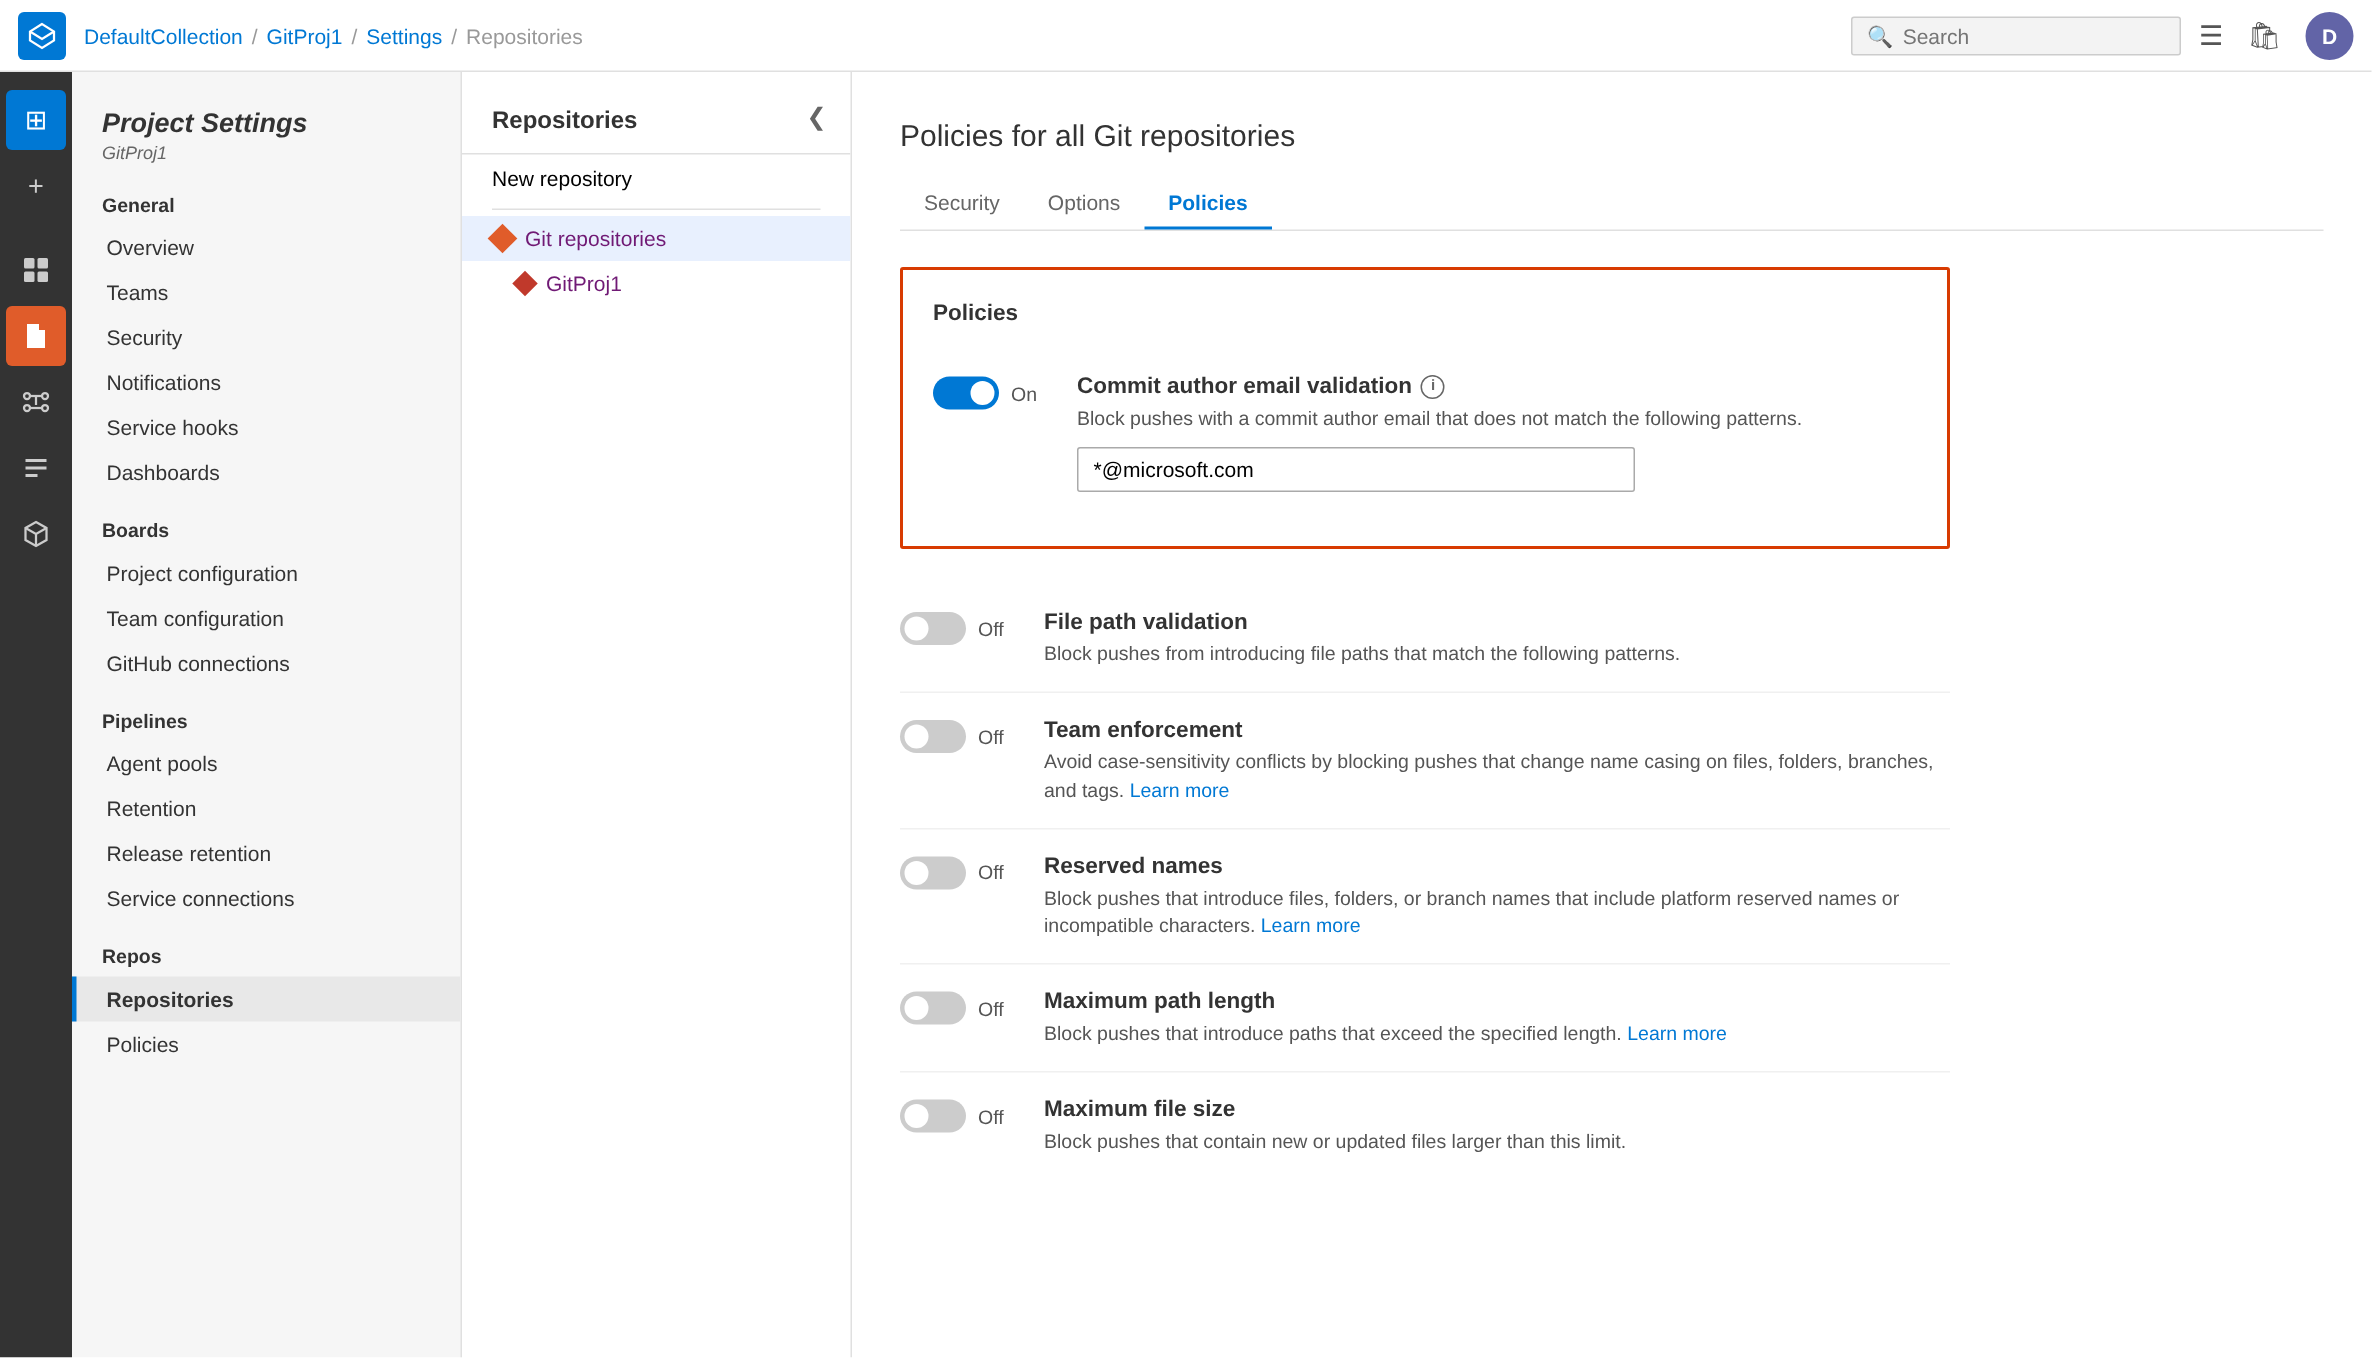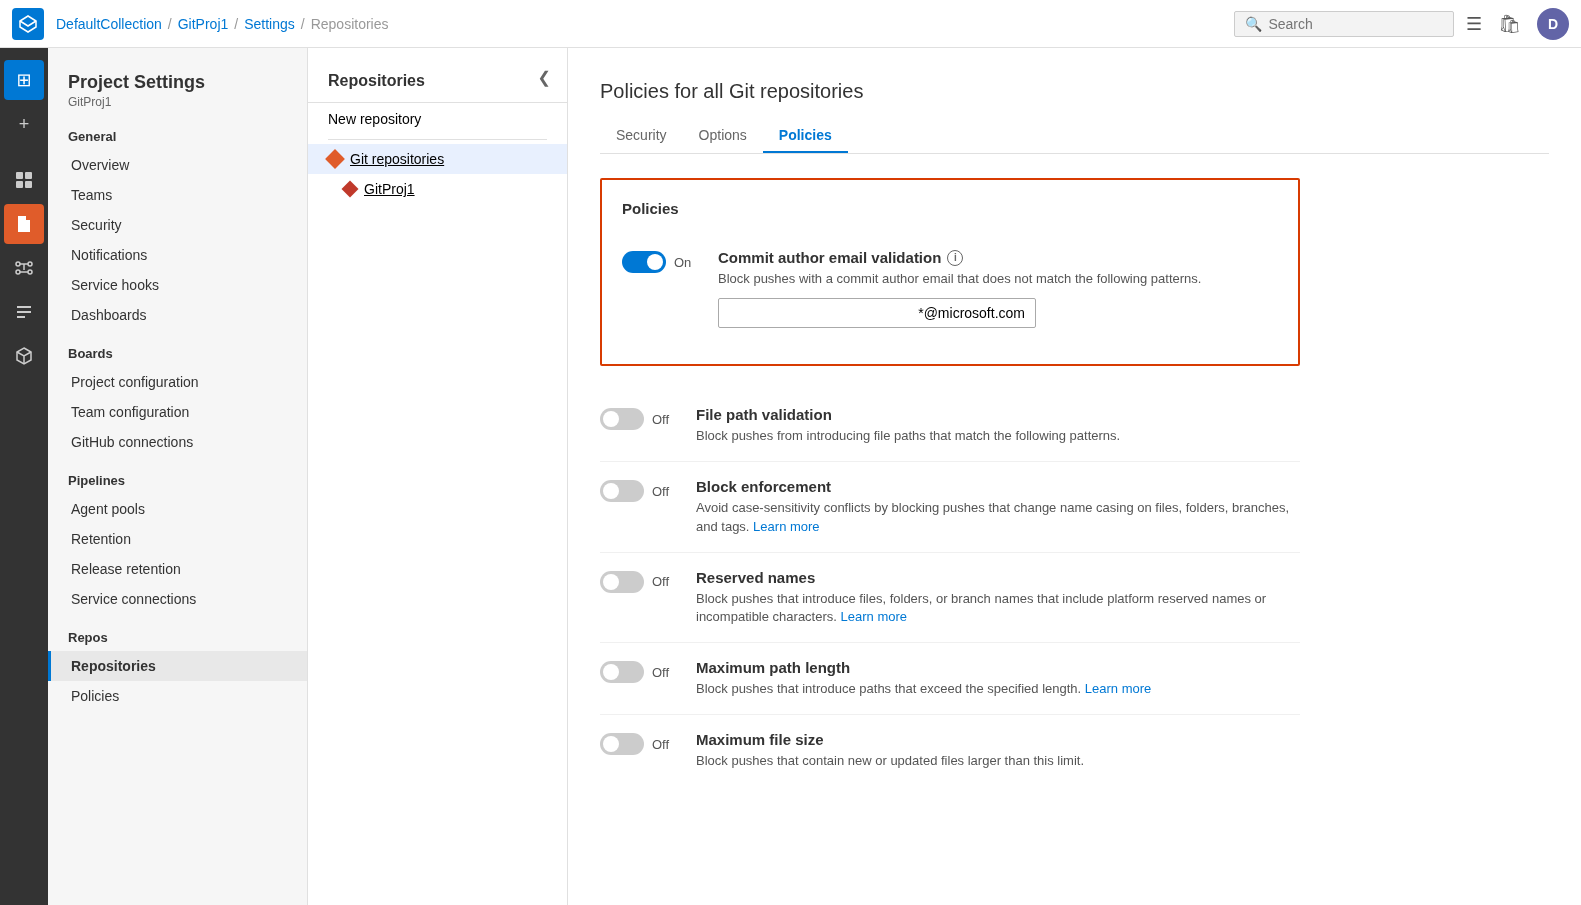--- a/index.html
+++ b/index.html
@@ -26,35 +26,35 @@
       width: 48px; min-height: 100%; background: #333; display: flex; flex-direction: column; align-items: center; padding-top: 60px; gap: 4px; flex-shrink: 0;
     }
     .rail-item { width: 40px; height: 40px; display: flex; align-items: center; justify-content: center; border-radius: 4px; cursor: pointer; color: #ccc; font-size: 18px; }
     .rail-item.active { background: #e05c2a; color: #fff; }
     .rail-item.blue { background: #0078d4; color: #fff; }
 
     
     .sidebar {
       width: 260px; min-height: 100%; background: #f6f6f6; border-right: 1px solid #e0e0e0; padding-top: 56px; overflow-y: auto; flex-shrink: 0;
     }
-    .sidebar-header { padding: 16px 20px 4px; }
+    .sidebar-header { padding: 16px 20px 4px; font-style: italic; }
     .sidebar-title { font-size: 18px; font-weight: 600; color: #333; }
     .sidebar-subtitle { font-size: 12px; color: #666; margin-top: 2px; }
     .sidebar-section-label { font-size: 13px; font-weight: 700; color: #333; padding: 16px 20px 6px; }
     .sidebar-item { padding: 7px 20px; cursor: pointer; color: #333; font-size: 14px; border-left: 3px solid transparent; }
     .sidebar-item.active { background: #e8e8e8; border-left-color: #0078d4; font-weight: 600; }
 
     
     .second-panel {
       width: 260px; min-height: 100%; background: #fff; border-right: 1px solid #e0e0e0; padding-top: 56px; overflow-y: auto; flex-shrink: 0;
     }
     .second-panel-header { padding: 16px 20px 12px; font-size: 16px; font-weight: 600; border-bottom: 1px solid #e0e0e0; }
     .second-panel-link { padding: 8px 20px; font-size: 14px; color: #000000; cursor: pointer; }
     .second-panel-divider { border: none; border-top: 1px solid #e0e0e0; margin: 4px 20px; }
-    .repo-item { display: flex; align-items: center; gap: 8px; padding: 7px 20px; cursor: pointer; font-size: 14px; color: #000000; text-decoration: underline; }
+    .repo-item { display: flex; align-items: center; gap: 8px; padding: 7px 20px; cursor: pointer; font-size: 14px; color: #701a75; }
     .repo-item.active { background: #e8f0fe; }
     .repo-diamond { width: 14px; height: 14px; background: #e05c2a; transform: rotate(45deg); flex-shrink: 0; }
     .repo-diamond-small { width: 12px; height: 12px; background: #c0392b; transform: rotate(45deg); flex-shrink: 0; }
     .collapse-btn { background: none; border: none; cursor: pointer; padding: 4px; color: #666; font-size: 16px; position: absolute; right: 12px; top: 64px; }
 
     
     .main-content { flex: 1; padding-top: 56px; overflow-y: auto; background: #fff; }
     .main-inner { padding: 24px 32px; }
     .page-title { font-size: 20px; font-weight: 400; color: #333; margin-bottom: 16px; }
     .tabs { display: flex; gap: 0; border-bottom: 1px solid #e0e0e0; margin-bottom: 24px; }
@@ -67,21 +67,21 @@
     .policies-box-title { font-size: 15px; font-weight: 600; margin-bottom: 16px; }
 
     .policy-row { display: flex; align-items: flex-start; gap: 16px; padding: 16px 0; border-bottom: 1px solid #f0f0f0; }
     .policy-row:last-child { border-bottom: none; }
     .policy-toggle-area { display: flex; align-items: center; gap: 8px; min-width: 80px; padding-top: 2px; }
     .policy-info { flex: 1; }
     .policy-title { font-size: 15px; font-weight: 600; color: #333; display: flex; align-items: center; gap: 6px; }
     .policy-desc { font-size: 13px; color: #555; margin-top: 4px; line-height: 1.4; }
     .policy-desc a { color: #0078d4; text-decoration: none; }
     .policy-input { margin-top: 10px; }
-    .policy-input input { border: 1px solid #aaa; border-radius: 2px; padding: 6px 10px; font-size: 14px; width: 318px; outline: none; text-align: right; }
+    .policy-input input { border: 1px solid #aaa; border-radius: 2px; padding: 6px 10px; font-size: 14px; width: 372px; outline: none; }
 
     
     .toggle { position: relative; display: inline-block; width: 44px; height: 22px; }
     .toggle input { opacity: 0; width: 0; height: 0; }
     .toggle-slider { position: absolute; cursor: pointer; top: 0; left: 0; right: 0; bottom: 0; background: #ccc; border-radius: 22px; transition: .2s; }
     .toggle-slider:before { position: absolute; content: ""; height: 16px; width: 16px; left: 3px; bottom: 3px; background: white; border-radius: 50%; transition: .2s; }
     input:checked + .toggle-slider { background: #0078d4; }
     input:checked + .toggle-slider:before { transform: translateX(22px); }
     .toggle-label { font-size: 13px; color: #555; text-align: center; }
 
@@ -258,21 +258,21 @@
 
       <div class="policy-row">
         <div class="policy-toggle-area">
           <label class="toggle">
             <input type="checkbox" style="">
             <span class="toggle-slider"></span>
           </label>
           <span class="toggle-label">Off</span>
         </div>
         <div class="policy-info">
-          <div class="policy-title">Block enforcement</div>
+          <div class="policy-title">Team enforcement</div>
           <div class="policy-desc">
             Avoid case-sensitivity conflicts by blocking pushes that change name casing on files, folders, branches, and tags. <a href="#">Learn more</a>
           </div>
         </div>
       </div>
 
       <div class="policy-row">
         <div class="policy-toggle-area">
           <label class="toggle">
             <input type="checkbox" style="">

